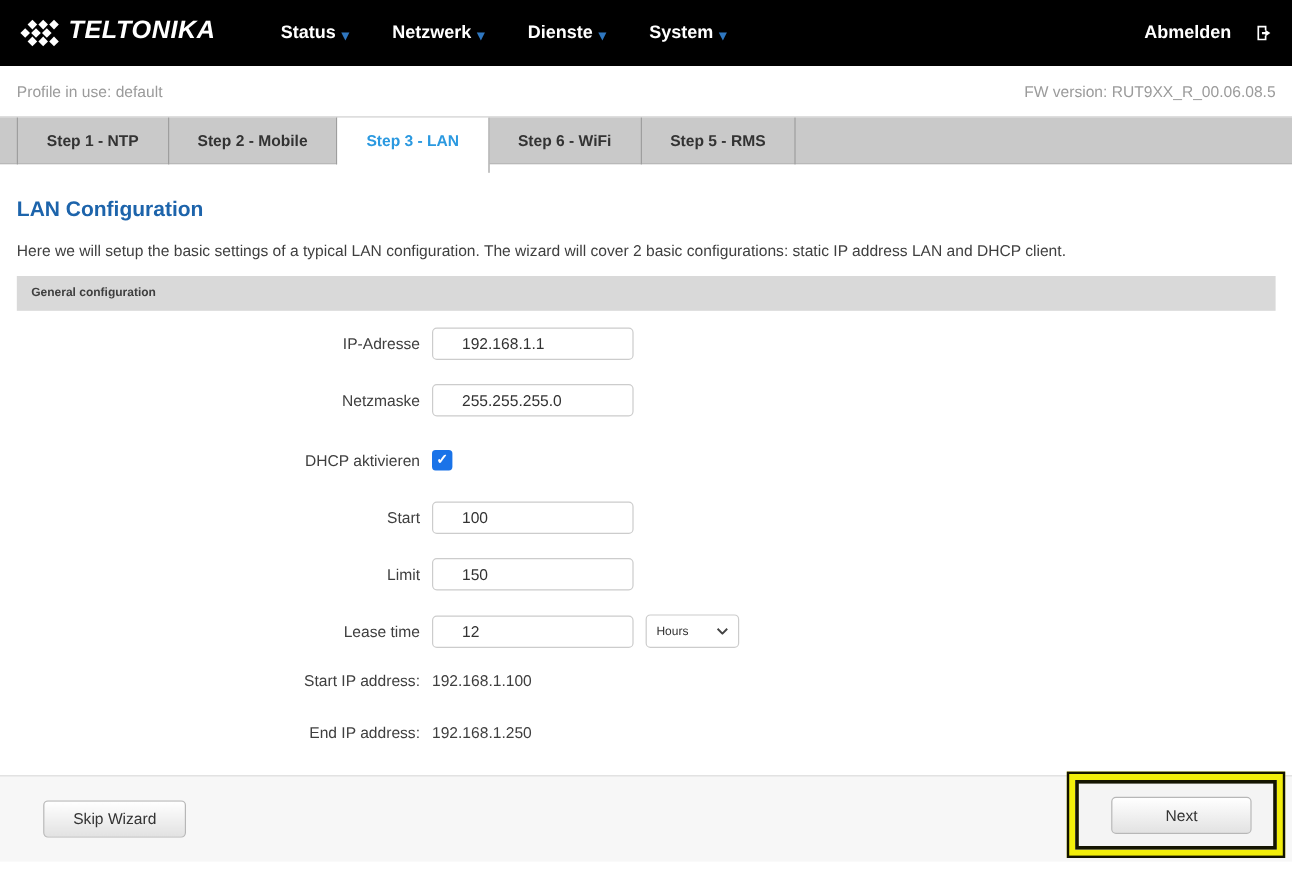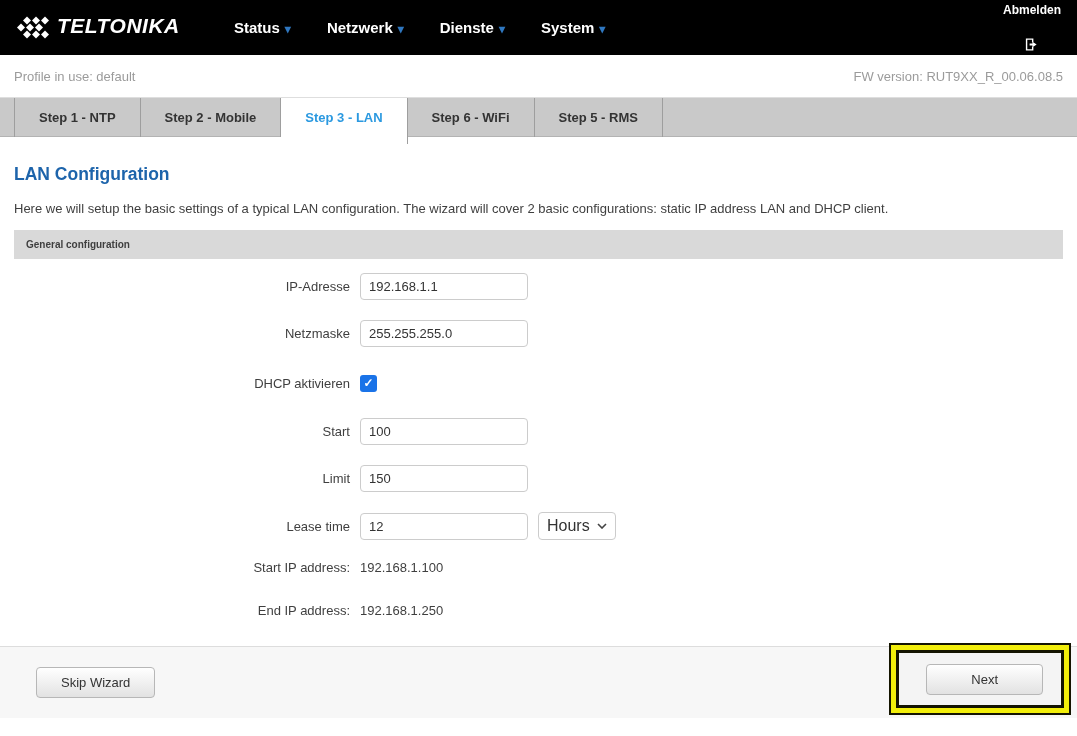--- a/index.html
+++ b/index.html
@@ -21,22 +21,22 @@
     color:#fff; font-style:italic; font-weight:bold;
     font-size:21px; letter-spacing:.5px;
   }
   .nav { display:flex; align-items:center; gap:36px; }
   .nav-item {
     color:#fff; font-weight:bold; font-size:15px; cursor:pointer;
     display:flex; align-items:center; gap:5px;
   }
   .caret { color:#2f77c0; font-size:12px; line-height:1; padding-top:2px; }
   .logout {
-    margin-left:auto; color:#fff; font-weight:bold; font-size:12px;
-    display:flex; align-items:center; gap:20px; cursor:pointer;flex-direction:column;
+    margin-left:auto; color:#fff; font-weight:bold; font-size:15px;
+    display:flex; align-items:center; gap:20px; cursor:pointer;
   }
   
   .infobar {
     height:42px; display:flex; justify-content:space-between; align-items:center;
     padding:0 14px; color:#9b9b9b; font-size:13px;
   }
   
   .tabstrip {
     display:flex; background:#c9c9c9; height:40px;
     border-top:1px solid #dedede;
@@ -66,34 +66,34 @@
     padding:9px 12px; margin:0 0 14px 0;
   }
   .form-row { display:flex; align-items:center; margin-bottom:20px; }
   .form-label {
     width:346px; text-align:right; padding-right:10px;
     font-size:13px; color:#3f3f3f;
   }
   input.text {
     width:168px; height:27px;
     border:1px solid #ccc; border-radius:4px;
-    padding:0 8px; font-size:13px; color:#333;
+    padding:0 24px; font-size:13px; color:#333;
     font-family:inherit; background:#fff; outline:none;
   }
   .row-dhcp { margin-top:28px; margin-bottom:26px; }
   .checkbox {
     width:17px; height:17px; background:#1a73e8; border-radius:3px;
     color:#fff; font-size:12px; line-height:17px; text-align:center;
     font-weight:bold; cursor:pointer;
   }
   .select {
     width:78px; height:28px; margin-left:10px;
     border:1px solid #ccc; border-radius:4px; background:#fff;
     display:flex; align-items:center; justify-content:space-between;
-    padding:0 8px; font-size:16px; color:#333; cursor:pointer;
+    padding:0 8px; font-size:10px; color:#333; cursor:pointer;
   }
   .row-static { margin-top:19px; margin-bottom:28px; }
   .static-value { font-size:13px; color:#3f3f3f; }
   
   .footer {
     margin-top:0; background:#f7f7f7; border-top:1px solid #ddd;
     height:72px; display:flex; align-items:center;
     padding:0 14px; position:relative;
   }
   .btn {

